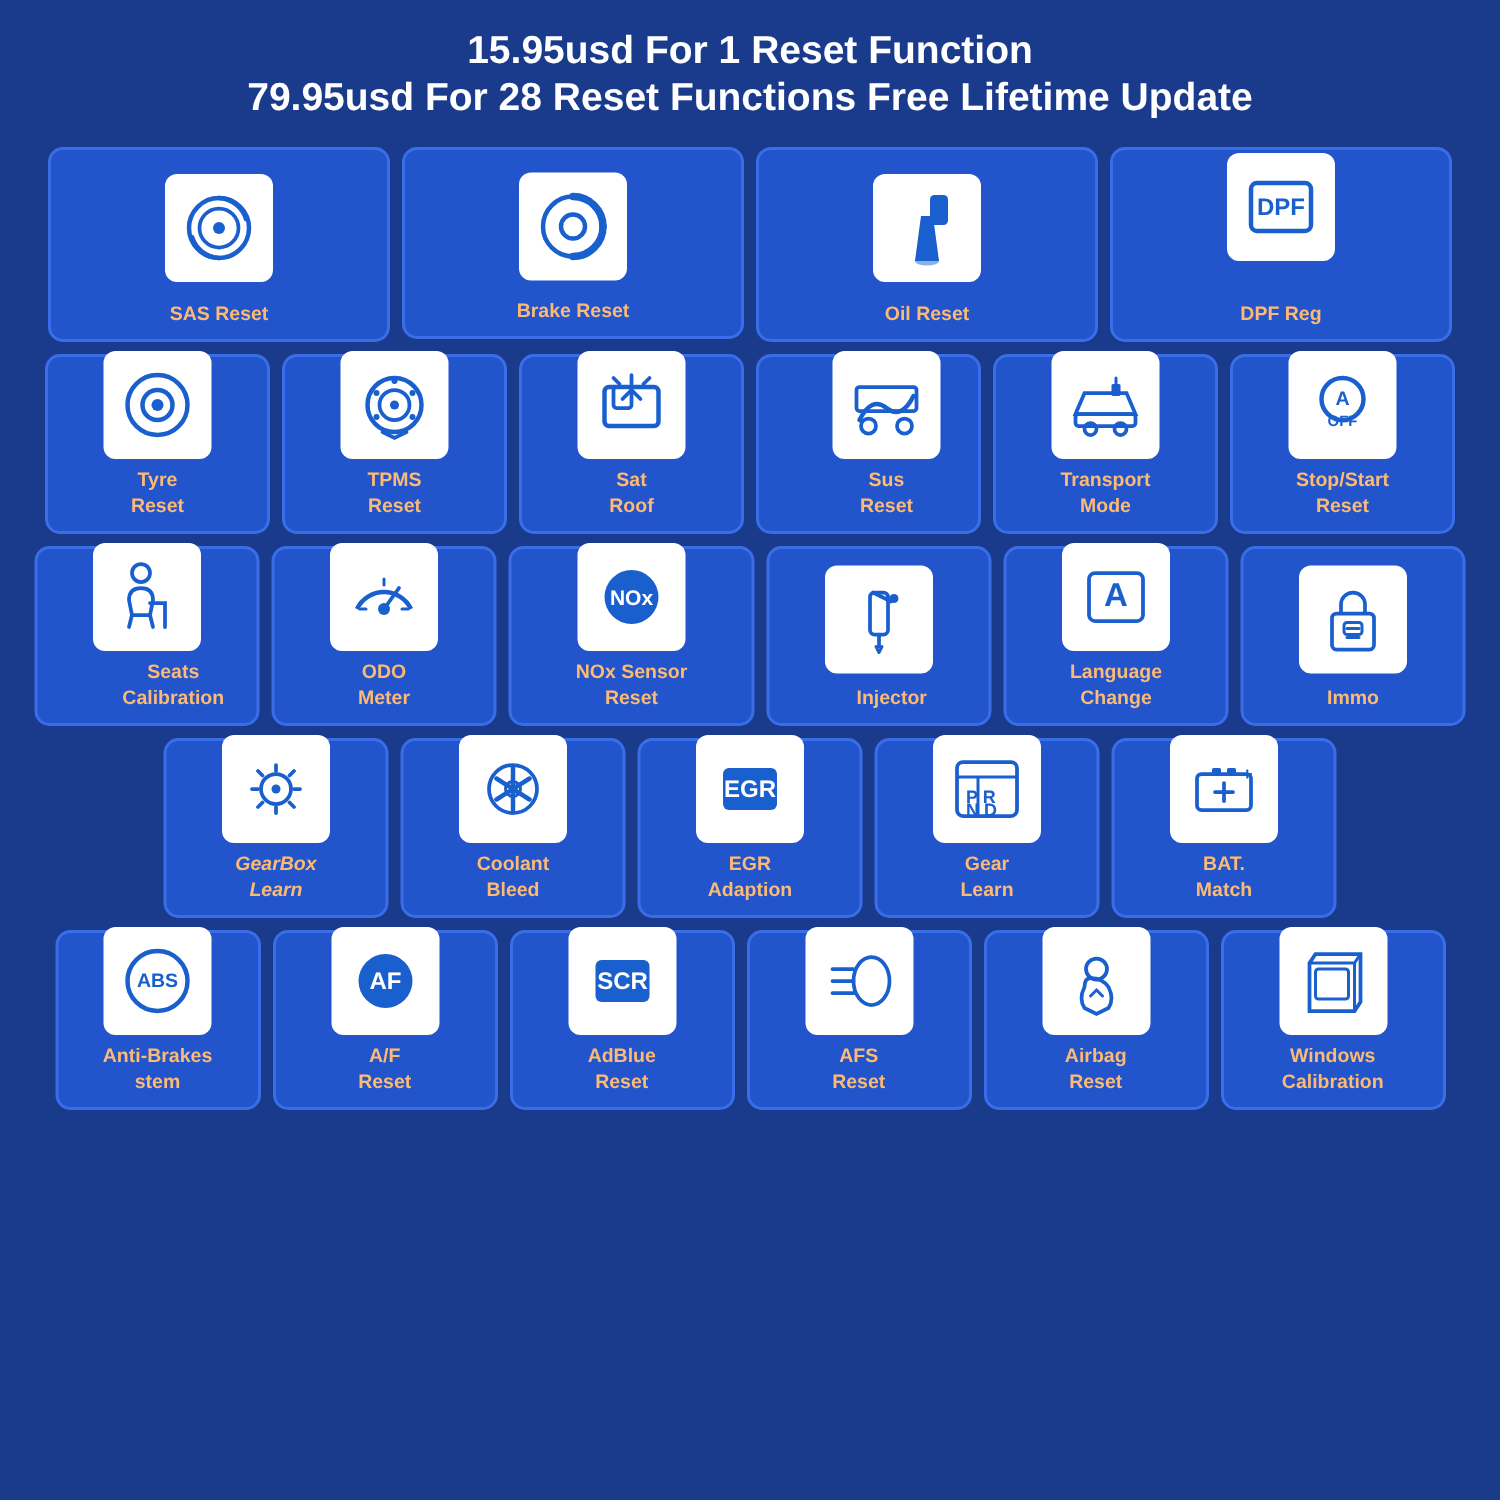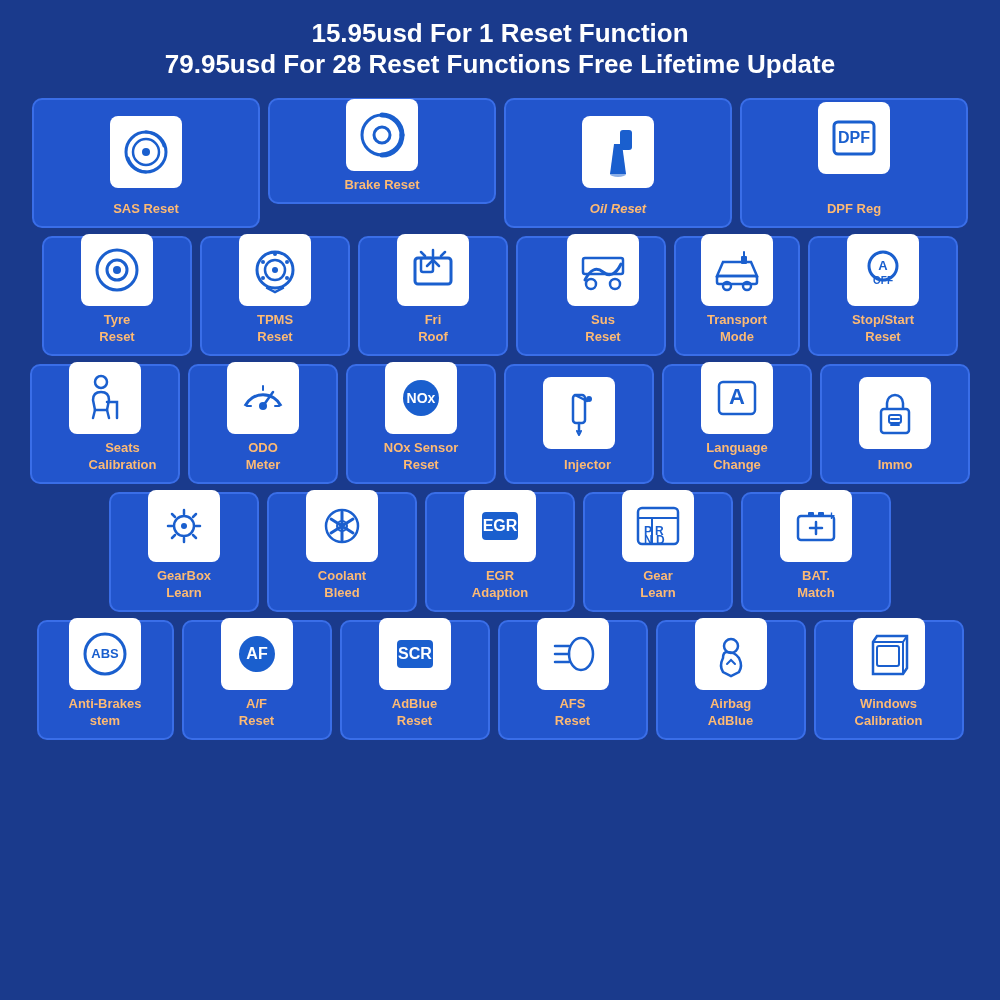--- a/index.html
+++ b/index.html
@@ -102,21 +102,21 @@
       <circle cx="26" cy="26" r="20" stroke="#1a5fce" stroke-width="3" fill="none"></circle>
       <circle cx="26" cy="26" r="13" stroke="#1a5fce" stroke-width="2.5" fill="none"></circle>
       <circle cx="26" cy="26" r="4" fill="#1a5fce"></circle>
       <path d="M26 6 A20 20 0 0 1 44 20" stroke="#1a5fce" stroke-width="3" stroke-linecap="round" fill="none"></path>
       <path d="M26 46 A20 20 0 0 1 8 32" stroke="#1a5fce" stroke-width="3" stroke-linecap="round" fill="none"></path>
     </svg>
           </div>
         </div>
         <div class="card-label" style="white-space: pre-line;">SAS Reset</div>
       </div>
-      <div class="card" style="width: 228px; height: 106px;">
+      <div class="card" style="width: 228px; height: 128px;">
         <div class="card-icon">
           <div class="icon-bg">
             <svg viewBox="0 0 52 52" fill="none" xmlns="http://www.w3.org/2000/svg">
       <circle cx="26" cy="26" r="20" stroke="#1a5fce" stroke-width="3" fill="none"></circle>
       <circle cx="26" cy="26" r="8" stroke="#1a5fce" stroke-width="3" fill="none"></circle>
       <path d="M26 6 A20 20 0 0 1 46 26" stroke="#1a5fce" stroke-width="5" stroke-linecap="round" fill="none"></path>
       <path d="M46 26 A20 20 0 0 1 26 46" stroke="#1a5fce" stroke-width="5" stroke-linecap="round" fill="none"></path>
     </svg>
           </div>
         </div>
@@ -126,21 +126,21 @@
         <div class="card-icon">
           <div class="icon-bg">
             <svg viewBox="0 0 52 52" fill="#1a5fce" xmlns="http://www.w3.org/2000/svg">
       <rect x="28" y="4" width="12" height="20" rx="3" fill="#1a5fce"></rect>
       <path d="M22 18 L30 18 L34 48 L18 48 Z" fill="#1a5fce"></path>
       <path d="M30 8 L40 8 L40 14 L30 14 Z" fill="#1a5fce"></path>
       <ellipse cx="26" cy="48" rx="8" ry="3" fill="#1a5fce" opacity="0.5"></ellipse>
     </svg>
           </div>
         </div>
-        <div class="card-label" style="white-space: pre-line; font-style: italic;">Oil Reset</div>
+        <div class="card-label" style="white-space: pre-line;">Oil Reset</div>
       </div>
       <div class="card" style="width: 228px; height: 130px;">
         <div class="card-icon">
           <div class="icon-bg">
             <svg viewBox="0 0 52 52" fill="none" xmlns="http://www.w3.org/2000/svg">
       <rect x="6" y="10" width="40" height="32" rx="4" stroke="#1a5fce" stroke-width="3"></rect>
       <text x="26" y="31" text-anchor="middle" font-size="16" font-weight="bold" fill="#1a5fce" font-family="Arial">DPF</text>
     </svg>
           </div>
         </div>
@@ -187,38 +187,38 @@
             <svg viewBox="0 0 52 52" fill="none" xmlns="http://www.w3.org/2000/svg">
       <rect x="8" y="14" width="36" height="26" rx="3" stroke="#1a5fce" stroke-width="3"></rect>
       <rect x="14" y="14" width="12" height="14" rx="2" stroke="#1a5fce" stroke-width="2.5"></rect>
       <line x1="26" y1="6" x2="26" y2="12" stroke="#1a5fce" stroke-width="2.5" stroke-linecap="round"></line>
       <line x1="14" y1="8" x2="18" y2="12" stroke="#1a5fce" stroke-width="2.5" stroke-linecap="round"></line>
       <line x1="38" y1="8" x2="34" y2="12" stroke="#1a5fce" stroke-width="2.5" stroke-linecap="round"></line>
       <path d="M20 22 L26 16 L32 22" stroke="#1a5fce" stroke-width="2.5" stroke-linecap="round" stroke-linejoin="round"></path>
     </svg>
           </div>
         </div>
-        <div class="card-label" style="white-space: pre-line;">Fri
+        <div class="card-label" style="white-space: pre-line;">Sat
 Roof</div>
       </div>
       <div class="card" style="width: 150px; height: 120px; padding-left: 28px;">
         <div class="card-icon">
           <div class="icon-bg">
             <svg viewBox="0 0 52 52" fill="none" xmlns="http://www.w3.org/2000/svg">
       <path d="M8 36 Q16 20 26 28 Q36 36 44 20" stroke="#1a5fce" stroke-width="3" stroke-linecap="round" fill="none"></path>
       <rect x="6" y="14" width="40" height="16" rx="2" stroke="#1a5fce" stroke-width="2.5" fill="none"></rect>
       <circle cx="14" cy="40" r="5" stroke="#1a5fce" stroke-width="2.5"></circle>
       <circle cx="38" cy="40" r="5" stroke="#1a5fce" stroke-width="2.5"></circle>
     </svg>
           </div>
         </div>
         <div class="card-label" style="white-space: pre-line;">Sus
 Reset</div>
       </div>
-      <div class="card" style="width: 126px; height: 120px;">
+      <div class="card" style="width: 150px; height: 120px;">
         <div class="card-icon">
           <div class="icon-bg">
             <svg viewBox="0 0 52 52" fill="none" xmlns="http://www.w3.org/2000/svg">
       <path d="M6 32 L12 18 L40 18 L46 32 Z" stroke="#1a5fce" stroke-width="2.5" fill="none"></path>
       <rect x="6" y="32" width="40" height="8" rx="2" stroke="#1a5fce" stroke-width="2.5" fill="none"></rect>
       <circle cx="16" cy="42" r="4" stroke="#1a5fce" stroke-width="2.5"></circle>
       <circle cx="36" cy="42" r="4" stroke="#1a5fce" stroke-width="2.5"></circle>
       <rect x="30" y="12" width="6" height="8" rx="1" fill="#1a5fce"></rect>
       <line x1="33" y1="8" x2="33" y2="12" stroke="#1a5fce" stroke-width="2" stroke-linecap="round"></line>
     </svg>
@@ -267,21 +267,21 @@
       <line x1="26" y1="34" x2="36" y2="20" stroke="#1a5fce" stroke-width="2.5" stroke-linecap="round"></line>
       <line x1="10" y1="34" x2="14" y2="34" stroke="#1a5fce" stroke-width="2" stroke-linecap="round"></line>
       <line x1="42" y1="34" x2="38" y2="34" stroke="#1a5fce" stroke-width="2" stroke-linecap="round"></line>
       <line x1="26" y1="14" x2="26" y2="18" stroke="#1a5fce" stroke-width="2" stroke-linecap="round"></line>
     </svg>
           </div>
         </div>
         <div class="card-label" style="white-space: pre-line;">ODO
 Meter</div>
       </div>
-      <div class="card" style="width: 150px; height: 120px;">
+      <div class="card" style="width: 164px; height: 120px;">
         <div class="card-icon">
           <div class="icon-bg">
             <svg viewBox="0 0 52 52" fill="none" xmlns="http://www.w3.org/2000/svg">
       <circle cx="26" cy="26" r="18" fill="#1a5fce"></circle>
       <text x="26" y="31" text-anchor="middle" font-size="14" font-weight="bold" fill="white" font-family="Arial">NOx</text>
     </svg>
           </div>
         </div>
         <div class="card-label" style="white-space: pre-line;">NOx Sensor
 Reset</div>
@@ -332,21 +332,21 @@
       <div class="card" style="width: 150px; height: 120px;">
         <div class="card-icon">
           <div class="icon-bg">
             <svg viewBox="0 0 52 52" fill="none" xmlns="http://www.w3.org/2000/svg">
       <circle cx="26" cy="26" r="10" stroke="#1a5fce" stroke-width="2.5"></circle>
       <circle cx="26" cy="26" r="3" fill="#1a5fce"></circle>
       <path d="M26 14 L26 10 M26 38 L26 42 M14 26 L10 26 M38 26 L42 26 M17 17 L14 14 M35 17 L38 14 M17 35 L14 38 M35 35 L38 38" stroke="#1a5fce" stroke-width="2.5" stroke-linecap="round"></path>
     </svg>
           </div>
         </div>
-        <div class="card-label" style="white-space: pre-line;">GearBox
+        <div class="card-label" style="white-space: pre-line; font-style: italic;">GearBox
 Learn</div>
       </div>
       <div class="card" style="width: 150px; height: 120px;">
         <div class="card-icon">
           <div class="icon-bg">
             <svg viewBox="0 0 52 52" fill="none" xmlns="http://www.w3.org/2000/svg">
       <circle cx="26" cy="26" r="16" stroke="#1a5fce" stroke-width="2.5"></circle>
       <path d="M26 12 L26 40 M15 19 L37 33 M15 33 L37 19" stroke="#1a5fce" stroke-width="3" stroke-linecap="round"></path>
       <circle cx="26" cy="26" r="5" stroke="#1a5fce" stroke-width="2"></circle>
     </svg>
@@ -455,21 +455,21 @@
         <div class="card-icon">
           <div class="icon-bg">
             <svg viewBox="0 0 52 52" fill="none" xmlns="http://www.w3.org/2000/svg">
       <circle cx="26" cy="18" r="7" stroke="#1a5fce" stroke-width="2.5"></circle>
       <path d="M18 30 Q14 38 18 44 L26 48 L34 44 Q38 38 34 30 Q30 24 22 24 Q18 24 18 30Z" stroke="#1a5fce" stroke-width="2.5" fill="none"></path>
       <path d="M22 36 L26 32 L30 36" stroke="#1a5fce" stroke-width="2" stroke-linecap="round"></path>
     </svg>
           </div>
         </div>
         <div class="card-label" style="white-space: pre-line;">Airbag
-AdBlue</div>
+Reset</div>
       </div>
       <div class="card" style="width: 150px; height: 120px;">
         <div class="card-icon">
           <div class="icon-bg">
             <svg viewBox="0 0 52 52" fill="none" xmlns="http://www.w3.org/2000/svg">
       <path d="M10 14 L14 8 L44 8 L44 40 L40 46 L10 46 Z" stroke="#1a5fce" stroke-width="2.5" fill="none"></path>
       <path d="M10 14 L40 14 L44 8" stroke="#1a5fce" stroke-width="2" fill="none"></path>
       <path d="M40 14 L40 46" stroke="#1a5fce" stroke-width="2"></path>
       <rect x="14" y="18" width="22" height="20" rx="2" stroke="#1a5fce" stroke-width="2" fill="none"></rect>
     </svg>

